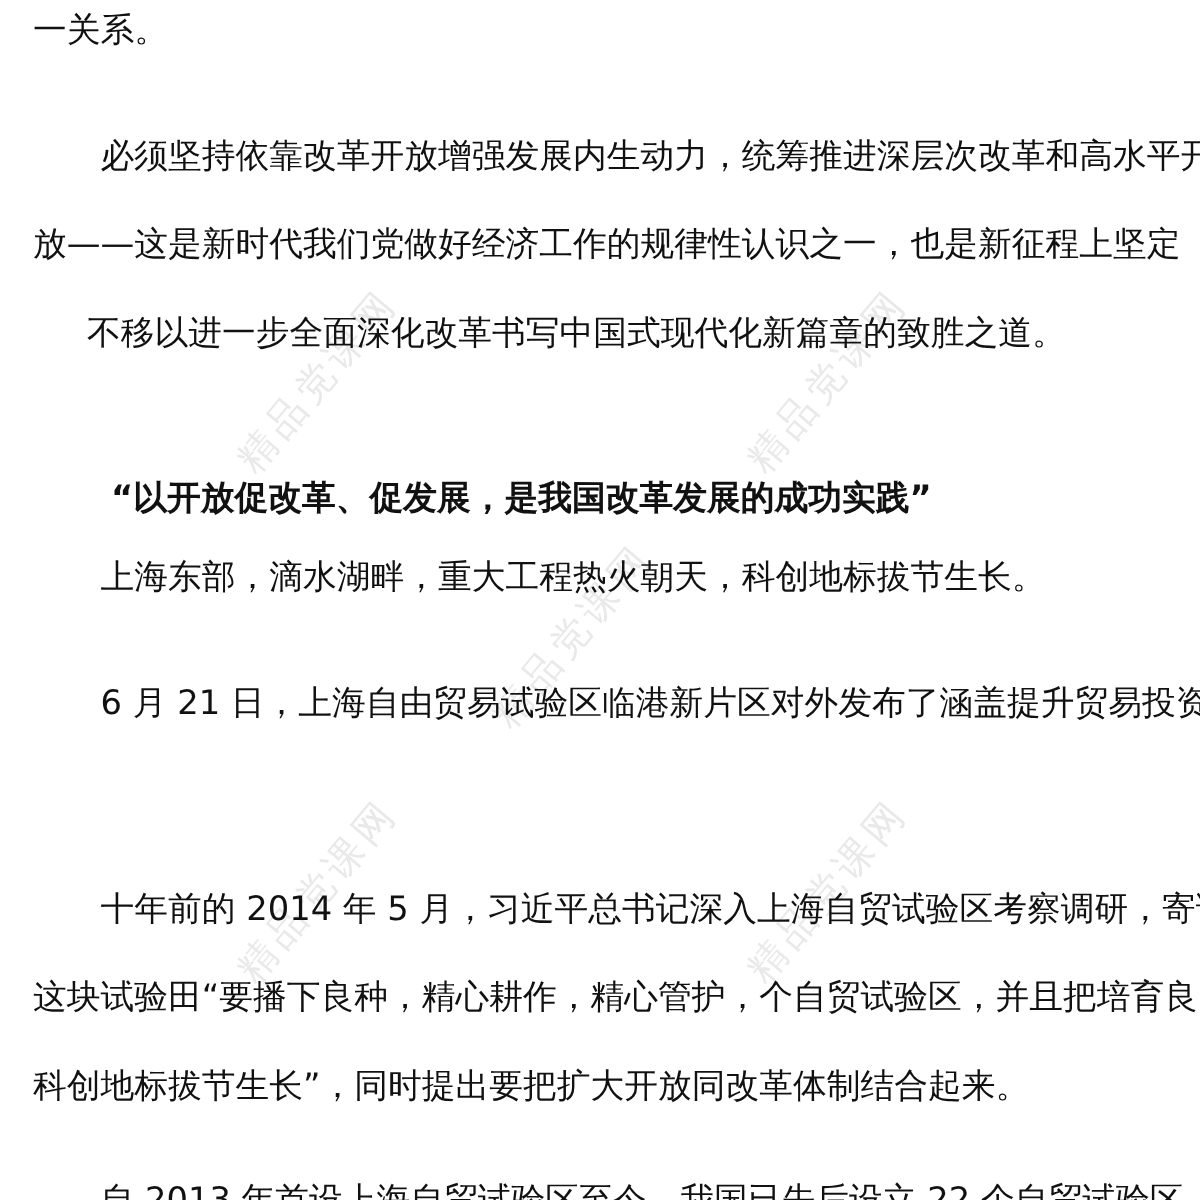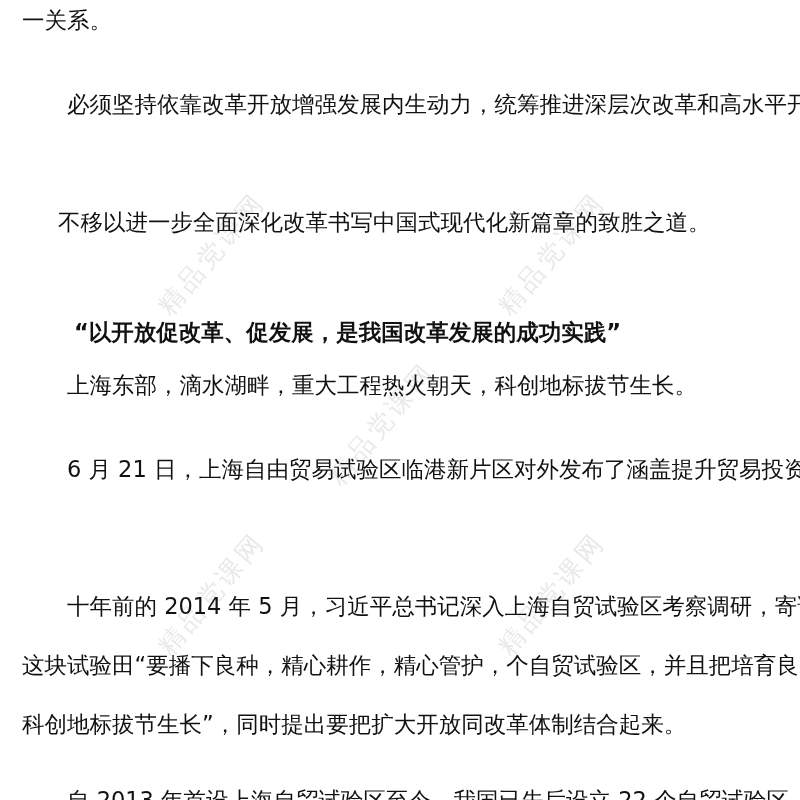--- a/index.html
+++ b/index.html
@@ -65,20 +65,21 @@
   <div class="watermark" style="left:490px; top:300px;">精品党课网</div>
   <div class="watermark" style="left:150px; top:640px;">精品党课网</div>
   <div class="watermark" style="left:490px; top:640px;">精品党课网</div>
   <div class="watermark" style="left:320px; top:470px;">精品党课网</div>
 
   <div class="text-layer">
 
     <div class="line" style="top:5px;">一关系。</div>
 
     <div class="line indent" style="top:89px;">必须坚持依靠改革开放增强发展内生动力，统筹推进深层次改革和高水平开</div>
+    <div class="line" style="top:148px;">放——这是新时代我们党做好经济工作的规律性认识之一，也是新征程上坚定</div>
     <div class="line" style="top:207px;margin-left:36px;">不移以进一步全面深化改革书写中国式现代化新篇章的致胜之道。</div>
 
     <div class="line bold" style="top:291px;">“以开放促改革、促发展，是我国改革发展的成功实践”</div>
 
     <div class="line indent" style="top:370px;">上海东部，滴水湖畔，重大工程热火朝天，科创地标拔节生长。</div>
 
     <div class="line indent" style="top:454px;">6 月 21 日，上海自由贸易试验区临港新片区对外发布了涵盖提升贸易投资</div>
 
     <div class="line indent" style="top:591px;">十年前的 2014 年 5 月，习近平总书记深入上海自贸试验区考察调研，寄语</div>
     <div class="line" style="top:650px;">这块试验田“要播下良种，精心耕作，精心管护，个自贸试验区，并且把培育良</div>

